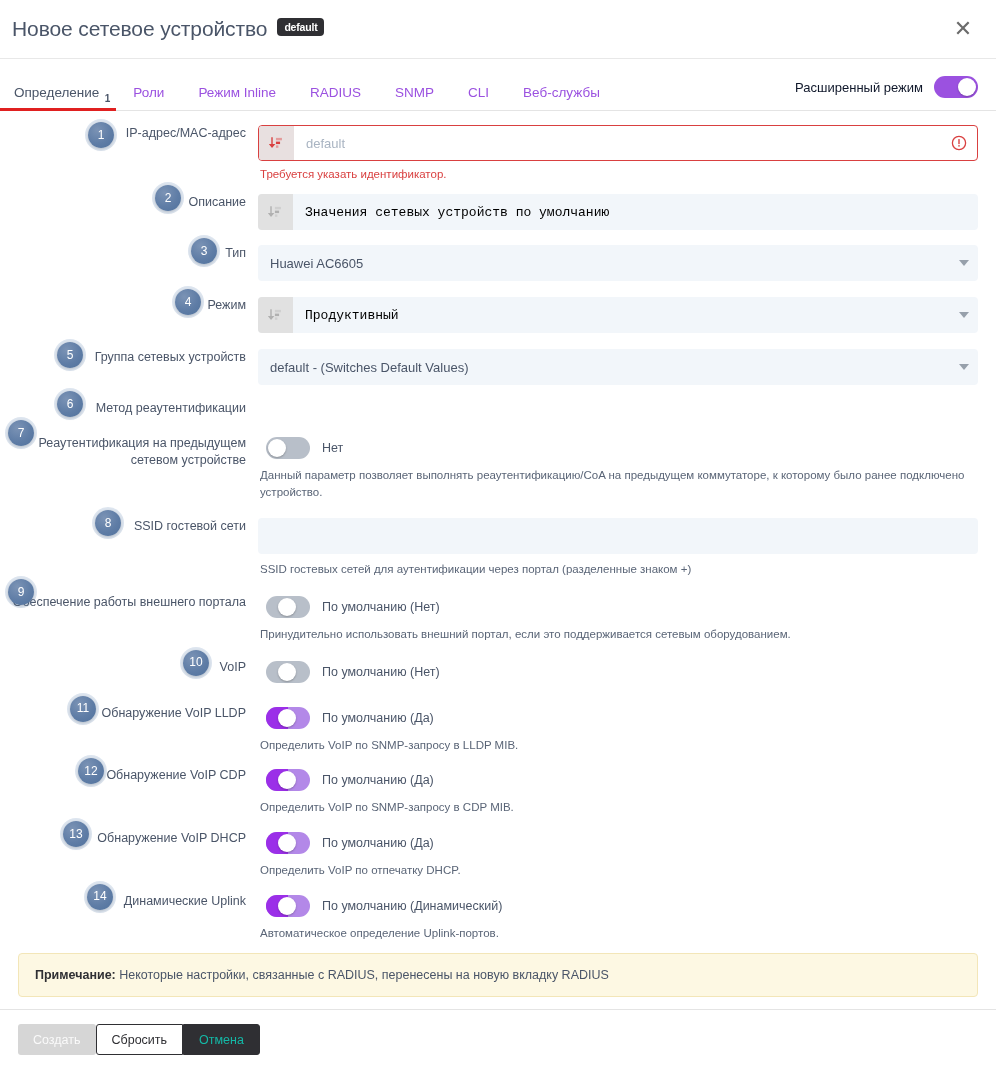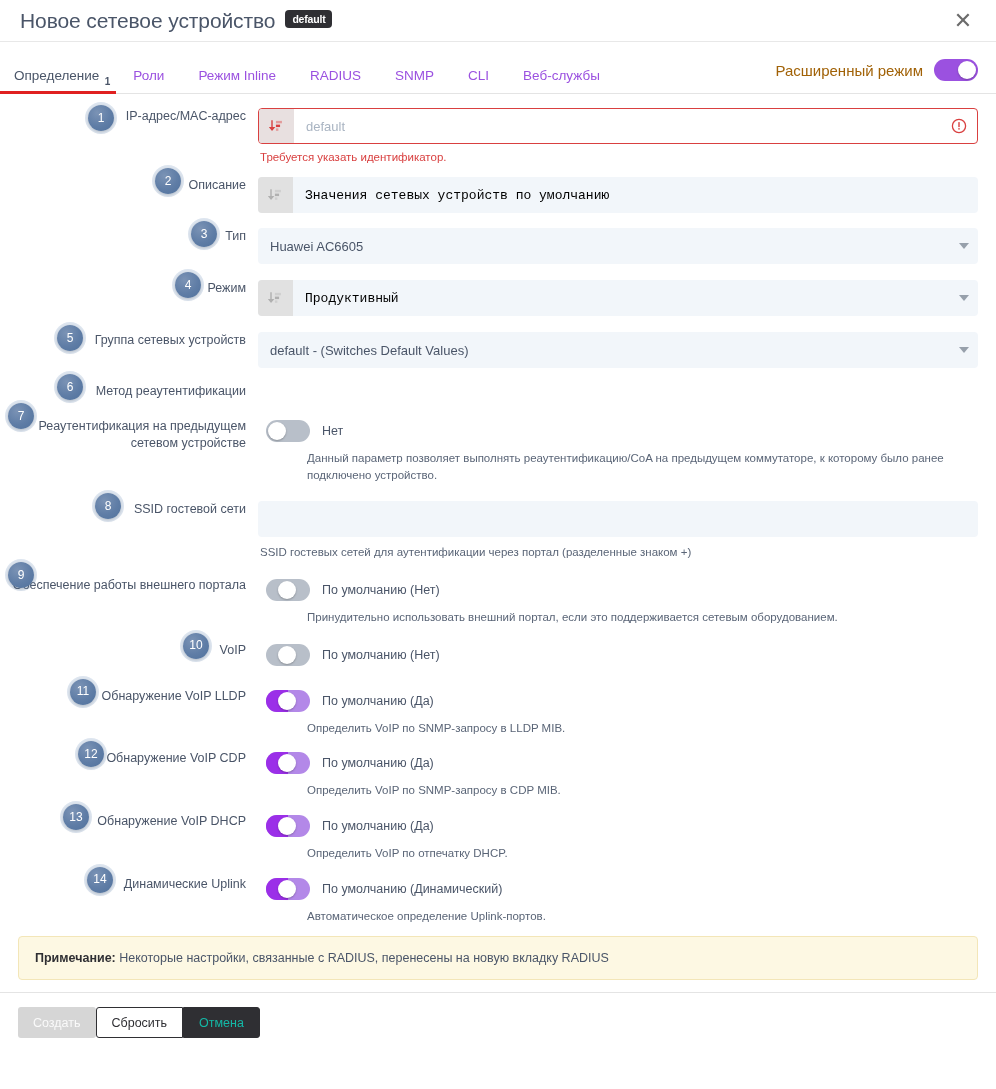--- a/index.html
+++ b/index.html
@@ -12,24 +12,24 @@
     width: 996px;
     height: 1089px;
     font-family: "Liberation Sans", "DejaVu Sans", sans-serif;
     color: #43536b;
     overflow: hidden;
     position: relative;
   }
 
   
   .header {
-    height: 42px;
-    display: flex;
-    align-items: center;
-    padding: 0 18px 0 20px;
+    height: 59px;
+    display: flex;
+    align-items: center;
+    padding: 0 18px 0 12px;
     border-bottom: 1px solid #e8e8e8;
     position: relative;
     text-align: center;
   }
   .title {
     font-size: 21px;
     font-weight: 400;
     color: #4a5568;
     letter-spacing: -0.1px;
     white-space: nowrap;
@@ -101,22 +101,22 @@
     color: #4a5568;
   }
   .advanced {
     margin-left: auto;
     display: flex;
     align-items: center;
     gap: 11px;
     padding-bottom: 12px;
   }
   .advanced-label {
-    font-size: 15px;
-    color: #a16207;
+    font-size: 13px;
+    color: #0f172a;
     white-space: nowrap;
   }
 
   
   .sw {
     position: relative;
     width: 44px; height: 22px;
     border-radius: 11px;
     flex: 0 0 auto;
     cursor: pointer;
@@ -257,21 +257,21 @@
     align-items: center;
     gap: 12px;
     height: 26px;
     padding-left: 8px;
   }
   .switch-value {
     font-size: 12.5px;
     color: #4a5568;
     white-space: nowrap;
   }
-  .help.sw-help { padding-left: 2px; padding-top: 6px; margin-left: 47px; }
+  .help.sw-help { padding-left: 2px; padding-top: 6px; }
 
   
   .note {
     margin: 0 18px 0 18px;
     background: #fdf8e3;
     border: 1px solid #f3e6b8;
     border-radius: 4px;
     padding: 14px 16px;
     font-size: 12.5px;
     color: #4a5568;

